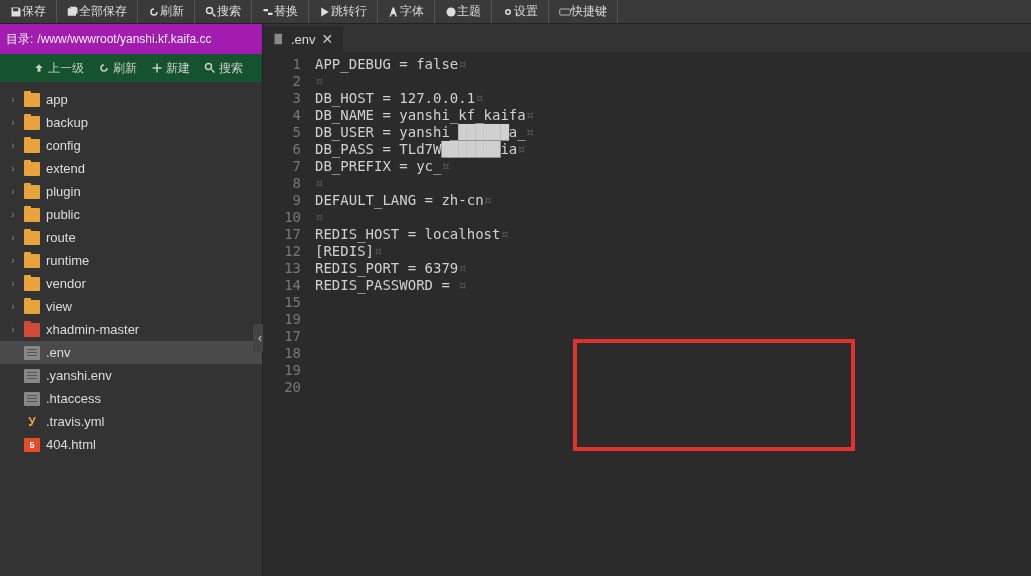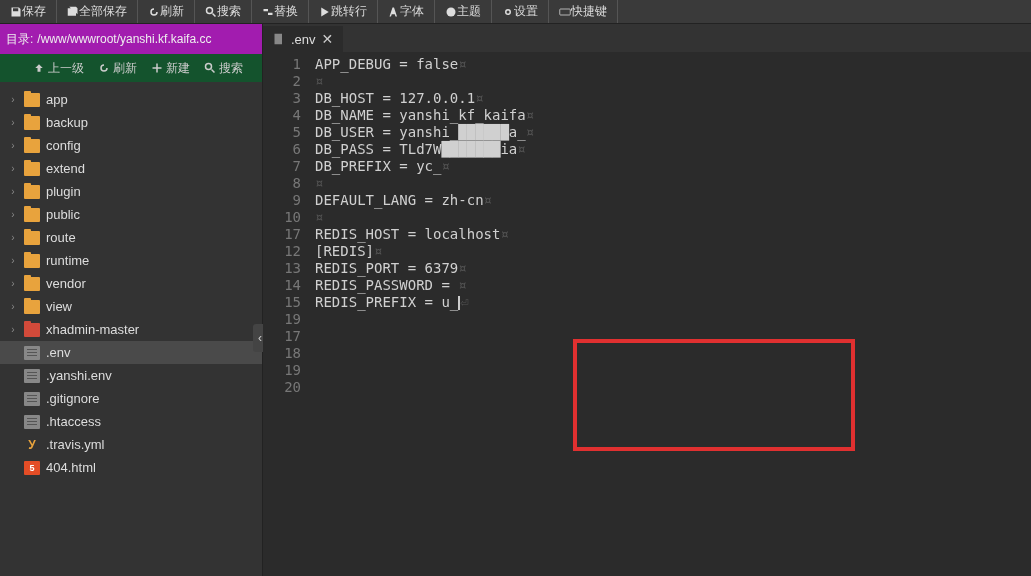--- a/index.html
+++ b/index.html
@@ -204,25 +204,20 @@
           <span>.env</span>
         </div>
         <div class="tree-item">
           <span class="chevron"></span>
           <span class="file-icon"></span>
           <span>.yanshi.env</span>
         </div>
         <div class="tree-item">
           <span class="chevron"></span>
           <span class="file-icon"></span>
-          <span>.gitignore</span>
-        </div>
-        <div class="tree-item">
-          <span class="chevron"></span>
-          <span class="file-icon"></span>
           <span>.htaccess</span>
         </div>
         <div class="tree-item">
           <span class="chevron"></span>
           <span class="yml-icon">У</span>
           <span>.travis.yml</span>
         </div>
         <div class="tree-item">
           <span class="chevron"></span>
           <span class="html-icon">5</span>
@@ -273,18 +268,17 @@
           <div class="code-line">DB_USER = yanshi_██████a_<span class="invis">¤</span></div>
           <div class="code-line">DB_PASS = TLd7W███████ia<span class="invis">¤</span></div>
           <div class="code-line">DB_PREFIX = yc_<span class="invis">¤</span></div>
           <div class="code-line"><span class="invis">¤</span></div>
           <div class="code-line">DEFAULT_LANG = zh-cn<span class="invis">¤</span></div>
           <div class="code-line"><span class="invis">¤</span></div>
           <div class="code-line">REDIS_HOST = localhost<span class="invis">¤</span></div>
           <div class="code-line">[REDIS]<span class="invis">¤</span></div>
           <div class="code-line">REDIS_PORT = 6379<span class="invis">¤</span></div>
           <div class="code-line">REDIS_PASSWORD = <span class="invis">¤</span></div>
-          <div class="code-line">REDIS_PREFIX = u_<span class="cursor"></span><span class="invis">⏎</span></div>
         </div>
       <div class="redbox" id="redbox" style="top: 287px; left: 310px; width: 282px; height: 112px;"></div>
     </div>
   </div>
 </div>
 
 </body></html>

